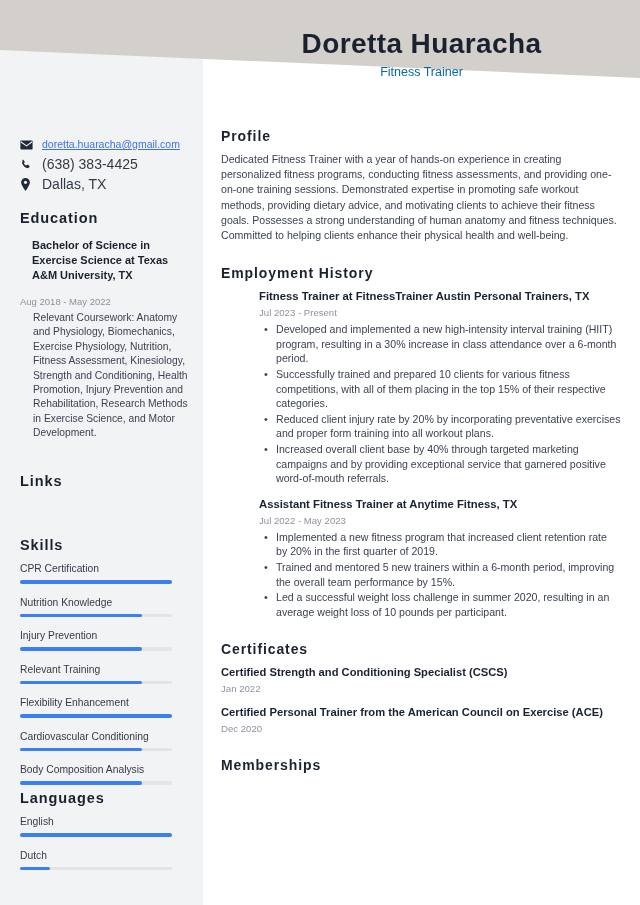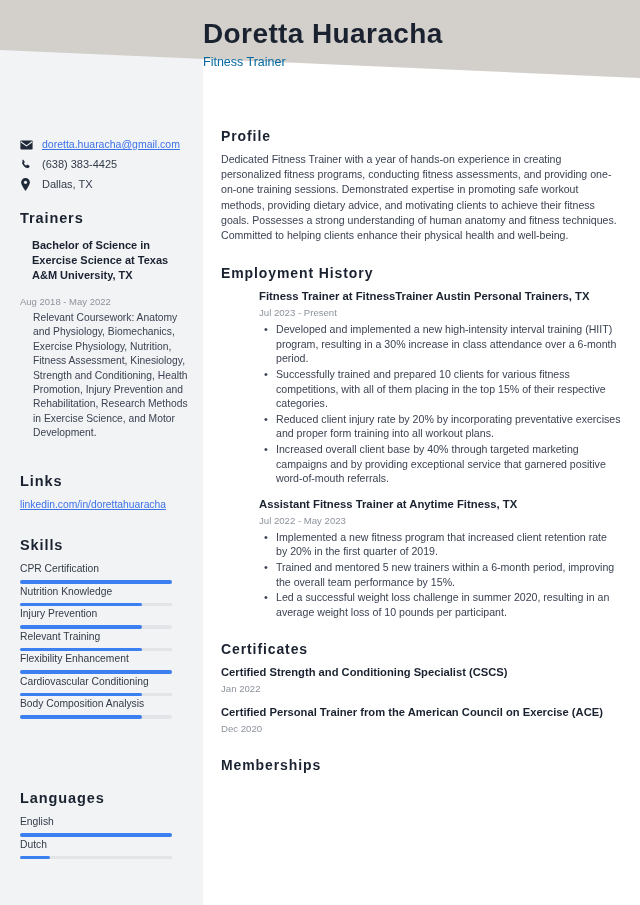--- a/index.html
+++ b/index.html
@@ -21,41 +21,42 @@
 
   
   .header {
     position:absolute; left:0; top:0; width:640px; height:92px;
     background:#d3cfcb;
     clip-path:polygon(0 0, 640px 0, 640px 78px, 0 50px);
     z-index:3;
   }
   .header-text {
     position:absolute; left:203px; top:0; width:437px;
-    padding-top:19px;
+    text-align:center;
+    padding-top:29px;
     box-sizing:border-box;
   }
   .name {
     font-size:28px; font-weight:bold; letter-spacing:.4px;
     color:#1a2230; line-height:1.1; margin:0;
   }
   .job-title {
     font-size:12.5px; color:#0369a1; margin-top:5px; line-height:1.2;
   }
 
   
   .contact { position:absolute; left:20px; top:138px; width:172px; }
   .contact-row { display:flex; align-items:flex-start; margin-bottom:7px; }
   .contact-icon {
     width:15px; min-width:15px; height:13px; margin-right:7px;
     display:flex; align-items:center; justify-content:flex-start;
     color:#1f2937;
   }
   .contact-icon svg { display:block; }
-  .contact-text { font-size:11px; color:#333b49; line-height:13px; }
+  .contact-text { font-size:14px; color:#333b49; line-height:13px; }
   .contact-link {
     font-size:10.5px; color:#3b72e8; text-decoration:underline; line-height:13px;
     word-break:break-all;
   }
 
   .side-section { position:absolute; left:20px; width:172px; }
   .side-h {
     font-size:14.5px; font-weight:bold; color:#1a2230;
     letter-spacing:.9px; margin:0 0 9px 0;
   }
@@ -64,21 +65,21 @@
   }
   .edu-date { font-size:9.5px; color:#8d939d; margin:2px 0 3px 0; line-height:13px; }
   .edu-desc { font-size:10.3px; color:#3a4插252; line-height:14.4px; }
   .edu-desc { color:#3b4252;margin-left:13px; }
 
   .link-item {
     font-size:10.3px; color:#3b72e8; text-decoration:underline; line-height:14px;
     word-break:break-word;
   }
 
-  .skill-row { margin-bottom:1px; }
+  .skill-row { margin-bottom:12px; }
   .skill-label { font-size:10.3px; color:#333b49; line-height:14px; margin-bottom:4px; }
   .bar-track {
     position:relative; height:3.5px; width:152px; background:#e2e4e8; border-radius:2px;
   }
   .bar-fill {
     position:absolute; left:0; top:0; height:3.5px; background:#3b7ff0; border-radius:2px;
   }
 
   
   .main { position:absolute; left:221px; top:128px; width:400px; }
@@ -143,29 +144,28 @@
         <svg width="11" height="13" viewBox="0 0 12 15">
             <path d="M6 0C3.2 0 1 2.2 1 5c0 3.6 5 10 5 10s5-6.4 5-10c0-2.8-2.2-5-5-5z" fill="#1f2937"></path>
             <circle cx="6" cy="5" r="1.8" fill="#f2f3f5"></circle>
           </svg>
       </span>
       <span class="contact-text">Dallas, TX</span>
     </div>
   </div>
 
   <div class="side-section" style="top:210px;">
-    <div class="side-h">Trainers</div>
+    <div class="side-h">Education</div>
     <div class="edu-degree">Bachelor of Science in Exercise Science at Texas A&amp;M University, TX</div>
     <div class="edu-date">Aug 2018 - May 2022</div>
     <div class="edu-desc">Relevant Coursework: Anatomy and Physiology, Biomechanics, Exercise Physiology, Nutrition, Fitness Assessment, Kinesiology, Strength and Conditioning, Health Promotion, Injury Prevention and Rehabilitation, Research Methods in Exercise Science, and Motor Development.</div>
   </div>
 
   <div class="side-section" style="top:473px;">
     <div class="side-h">Links</div>
-    <div class="link-item">linkedin.com/in/dorettahuaracha</div>
   </div>
 
   <div class="side-section" style="top:537px;">
     <div class="side-h">Skills</div>
     <div id="skills-list">
         <div class="skill-row">
           <div class="skill-label">CPR Certification</div>
           <div class="bar-track">
             <div class="bar-fill" style="width: 100%;"></div>
           </div>

